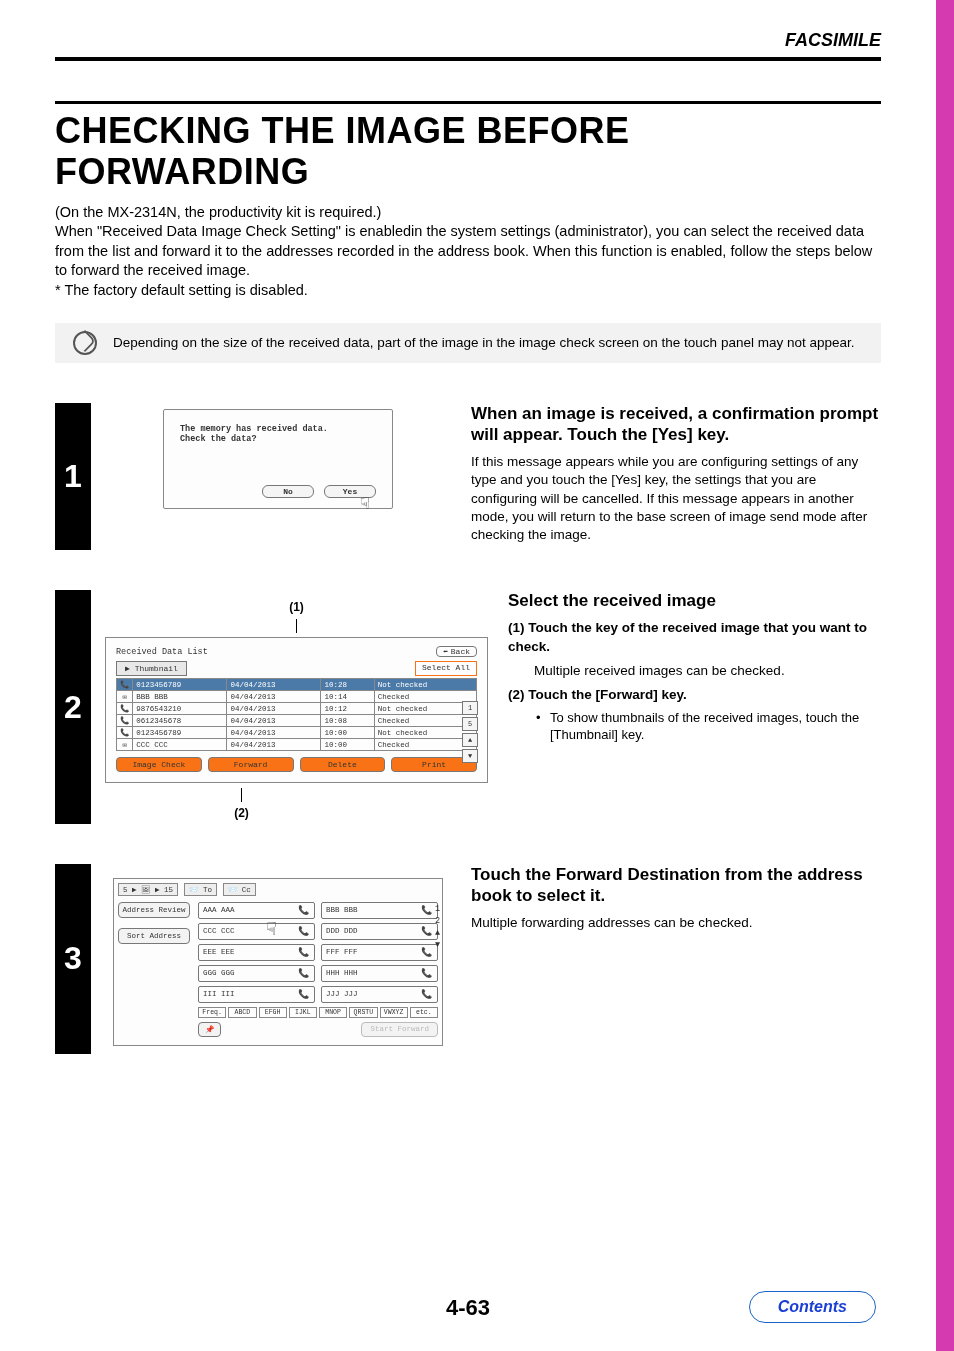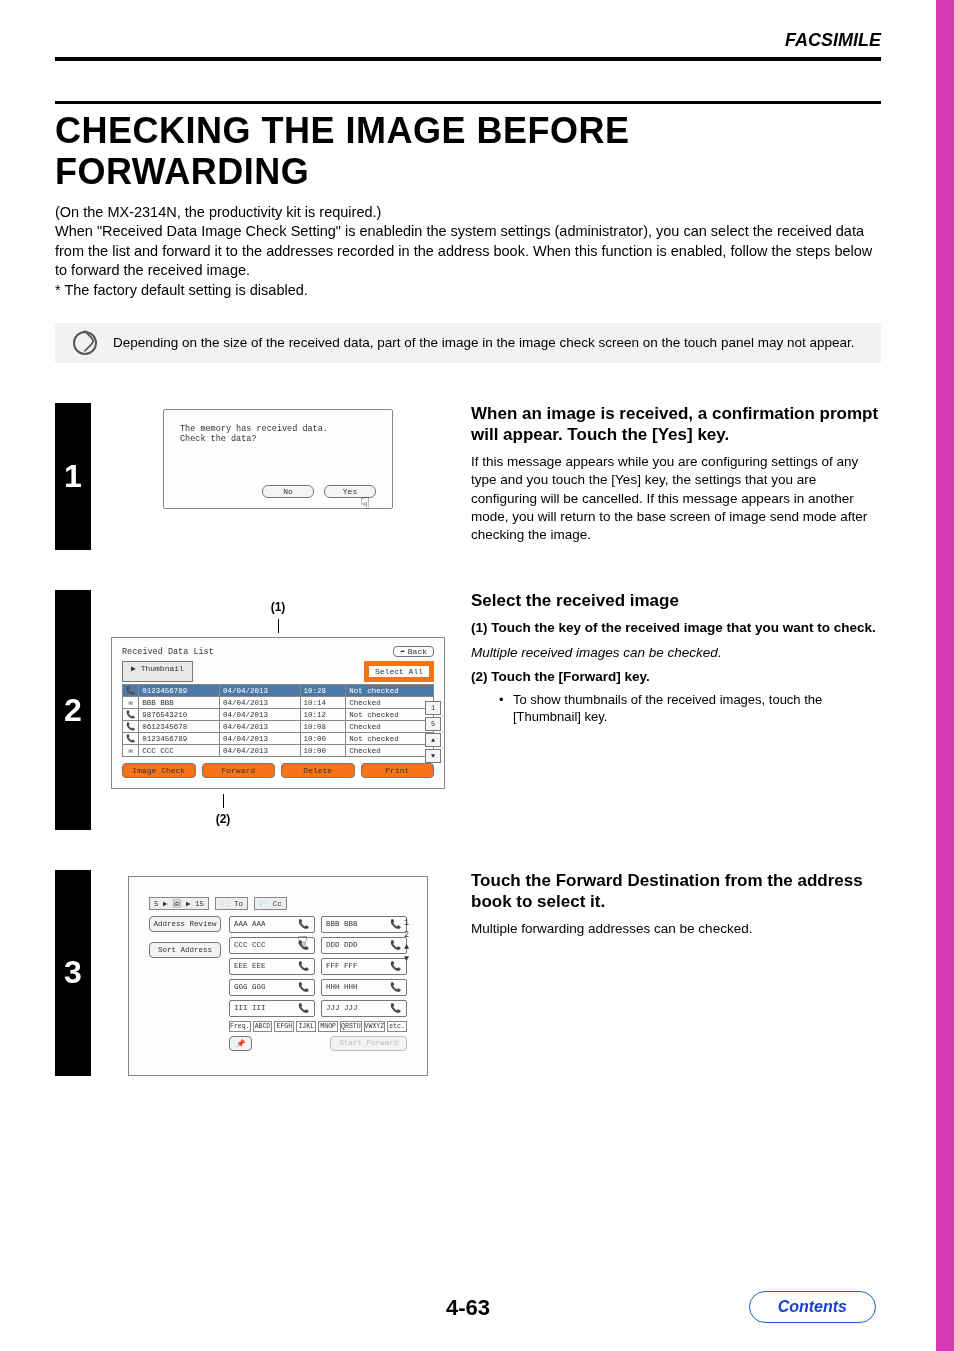--- a/index.html
+++ b/index.html
@@ -13,50 +13,50 @@
   .note-bar{display:flex;align-items:center;gap:16px;background:#f2f2f2;padding:8px 18px;margin:22px 0 40px 0;font-size:13.5px;}
   .note-icon{flex:0 0 auto;width:24px;height:24px;border:2px solid #555;border-radius:50%;position:relative;}
   .note-icon::before{content:"";position:absolute;width:14px;height:14px;border:2px solid #555;border-top:none;border-left:none;left:2px;top:0;transform:rotate(-45deg);border-radius:0 0 6px 0;}
   .step{display:flex;margin-bottom:40px;}
   .step-num-col{flex:0 0 36px;background:#000;color:#fff;display:flex;align-items:center;justify-content:center;font-size:32px;font-weight:bold;}
   .step-screen-col{flex:0 0 360px;padding:6px 0 0 14px;}
   .step-text-col{flex:1;padding-left:20px;}
   .step-text-col h3{font-size:17px;font-weight:bold;line-height:1.25;margin-bottom:8px;}
   .step-text-col p{font-size:13.5px;line-height:1.35;margin-bottom:6px;}
   .sub{font-weight:bold;font-size:14px;margin:6px 0 4px 0;}
-  .sub-desc{font-size:13px;margin-bottom:6px;font-style:italic;}
+  .sub-desc{font-size:13px;margin-left:26px;margin-bottom:6px;}
   ul.bul{list-style:none;margin-left:28px;font-size:13px;}
   ul.bul li{position:relative;padding-left:14px;margin-bottom:4px;line-height:1.3;}
   ul.bul li::before{content:"•";position:absolute;left:0;top:0;}
   a.cyan{color:#0079c1;text-decoration:none;}
   .hand-icon{display:inline-block;font-size:11px;margin-right:4px;}
   
   .screen{border:1px solid #888;background:#fdfdfd;font-family:"Courier New",monospace;font-size:8.5px;color:#333;}
-  .screen1{width:230px;height:100px;margin:0 auto 10px auto;padding:14px 16px 8px 16px;position:relative;border-radius:2px;}
+  .screen1{width:230px;height:100px;margin:0 auto 10px auto;padding:14px 16px 8px 16px;position:relative;border-radius:2px;font-weight:bold;}
   .screen1 .btn{display:inline-block;width:52px;text-align:center;border:1px solid #777;border-radius:6px;padding:1px 0;font-size:8px;background:#f5f5f5;}
   .screen1 .btnrow{position:absolute;right:16px;bottom:10px;display:flex;gap:10px;}
   .cursor{position:absolute;right:22px;bottom:-6px;font-size:16px;}
-  .screen2{width:334px;margin:0 auto;padding:8px 10px 10px 10px;}
+  .screen2{width:383px;margin:0 auto;padding:8px 10px 10px 10px;}
   .screen2 .topbar{display:flex;justify-content:space-between;align-items:center;margin-bottom:4px;}
   .screen2 .back-btn{border:1px solid #777;border-radius:4px;padding:0 6px;font-size:8px;display:flex;align-items:center;gap:3px;}
   .screen2 .tab{border:1px solid #777;background:#e8e8e8;font-size:8px;padding:2px 8px;display:inline-block;}
-  .screen2 .selall{border:5px solid #f97316;font-size:8px;padding:1px 6px;}
+  .screen2 .selall{border:1px solid #f97316;font-size:8px;padding:1px 6px;}
   .screen2 .tabs-row{display:flex;justify-content:space-between;margin-bottom:2px;}
   .screen2 table{border-collapse:collapse;width:100%;}
   .screen2 td{border:1px solid #888;padding:1px 3px;font-size:7.5px;white-space:nowrap;}
   .screen2 td.ic{width:14px;text-align:center;}
   .screen2 .selrow td{background:#4b7aa8;color:#fff;}
   .screen2 .action-row{display:flex;gap:6px;margin-top:6px;}
   .screen2 .abtn{flex:1;border:1px solid #777;border-radius:4px;text-align:center;font-size:8px;padding:2px 0;background:#f97316;}
   .screen2 .side-pager{position:absolute;right:10px;top:64px;display:flex;flex-direction:column;gap:2px;}
   .screen2 .pg{width:16px;height:14px;border:1px solid #777;font-size:7px;text-align:center;line-height:12px;background:#f5f5f5;}
   .screen2-wrap{position:relative;}
   .callout{text-align:center;font-weight:bold;font-size:12px;margin:4px 0;}
   .callout .line{display:inline-block;width:1px;height:14px;background:#000;vertical-align:middle;}
-  .screen3{width:300px;margin:0 auto;padding:20px;}
+  .screen3{width:330px;margin:8px auto;padding:4px;}
   .screen3 .top{display:flex;gap:6px;margin-bottom:6px;}
   .screen3 .chip{border:1px solid #888;font-size:7.5px;padding:1px 4px;background:#eee;}
   .screen3 .body{display:flex;gap:8px;position:relative;}
   .screen3 .left-col{flex:0 0 72px;display:flex;flex-direction:column;gap:10px;}
   .screen3 .lbtn{border:1px solid #777;border-radius:4px;font-size:7.5px;padding:3px 2px;text-align:center;background:#f3f3f3;}
   .screen3 .grid{flex:1;}
   .screen3 .grow{display:flex;gap:6px;margin-bottom:4px;}
   .screen3 .cell{flex:1;border:1px solid #777;border-radius:2px;font-size:7.5px;padding:2px 4px;display:flex;justify-content:space-between;align-items:center;}
   .screen3 .phone{font-size:9px;}
   .screen3 .alpha-row{display:flex;gap:2px;margin-top:2px;}

